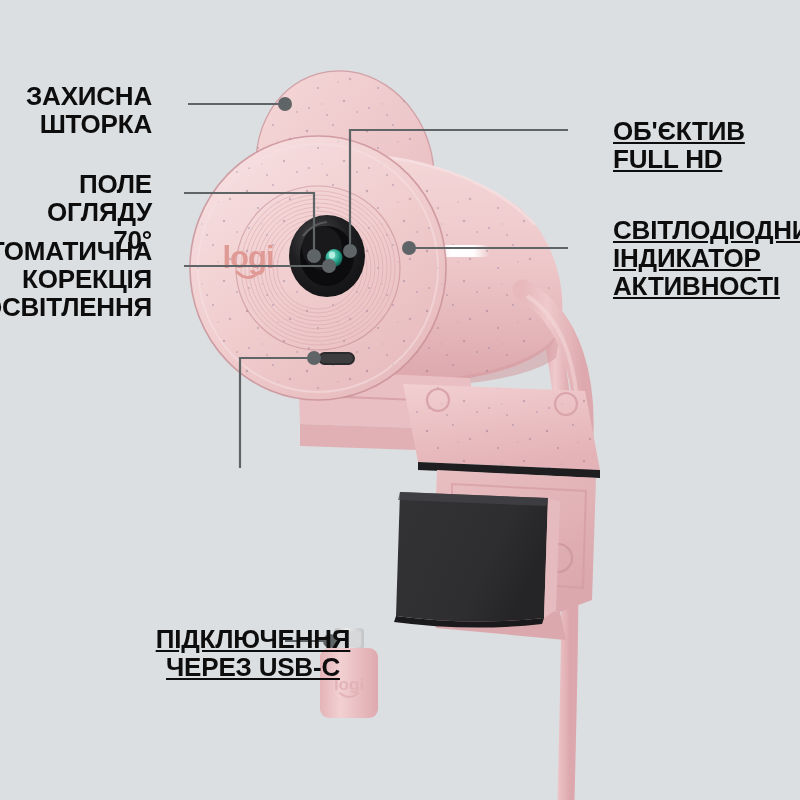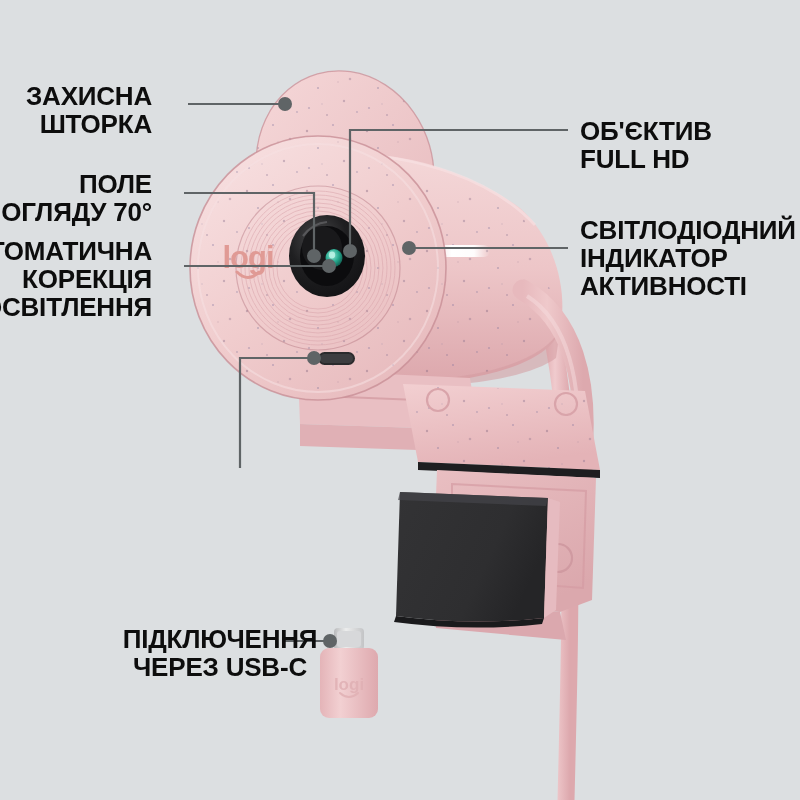--- a/index.html
+++ b/index.html
@@ -16,36 +16,36 @@
   .label {
     position:absolute;
     font-weight:bold;
     color:#0d0d0d;
     line-height:1.08;
     letter-spacing:-0.2px;
     white-space:pre-line;
     font-stretch:condensed;
   }
   .label.r { text-align:right; }
-  .label.l { text-align:left; }
+  .label.l { text-align:left;text-decoration:underline; }
   .label.c { text-align:center; }
 
   #lbl-shutter  { right:648px; top:82px;  font-size:26px; }
   #lbl-fov      { right:648px; top:170px; font-size:26px; }
   #lbl-autolight{ right:648px; top:237px; font-size:26px; }
   #lbl-lens     { left:580px;  top:117px; font-size:26px; }
   #lbl-led      { left:580px;  top:216px; font-size:26px; }
   #lbl-mic      { left:140px;  top:478px; font-size:26px; width:240px; }
   #lbl-usb      { right:700px; top:625px; font-size:26px; width:260px;
                   right:auto; left:90px; text-align:center;}
 
   svg { position:absolute; inset:0; }
   #art  { z-index:1; }
   #lead { z-index:3; }
-  .labels-layer { z-index:4; position:absolute; inset:0; }
+  .labels-layer { z-index:4; position:absolute; inset:0;margin-left:33px; }
 </style>
 </head>
 <body>
 
 <div id="stage">
 
   <svg id="art" width="800" height="800" viewBox="0 0 800 800">
     <defs>
       <linearGradient id="gBody" x1="0" y1="0" x2="1" y2="1">
         <stop offset="0" stop-color="#f6dcdd"></stop>

